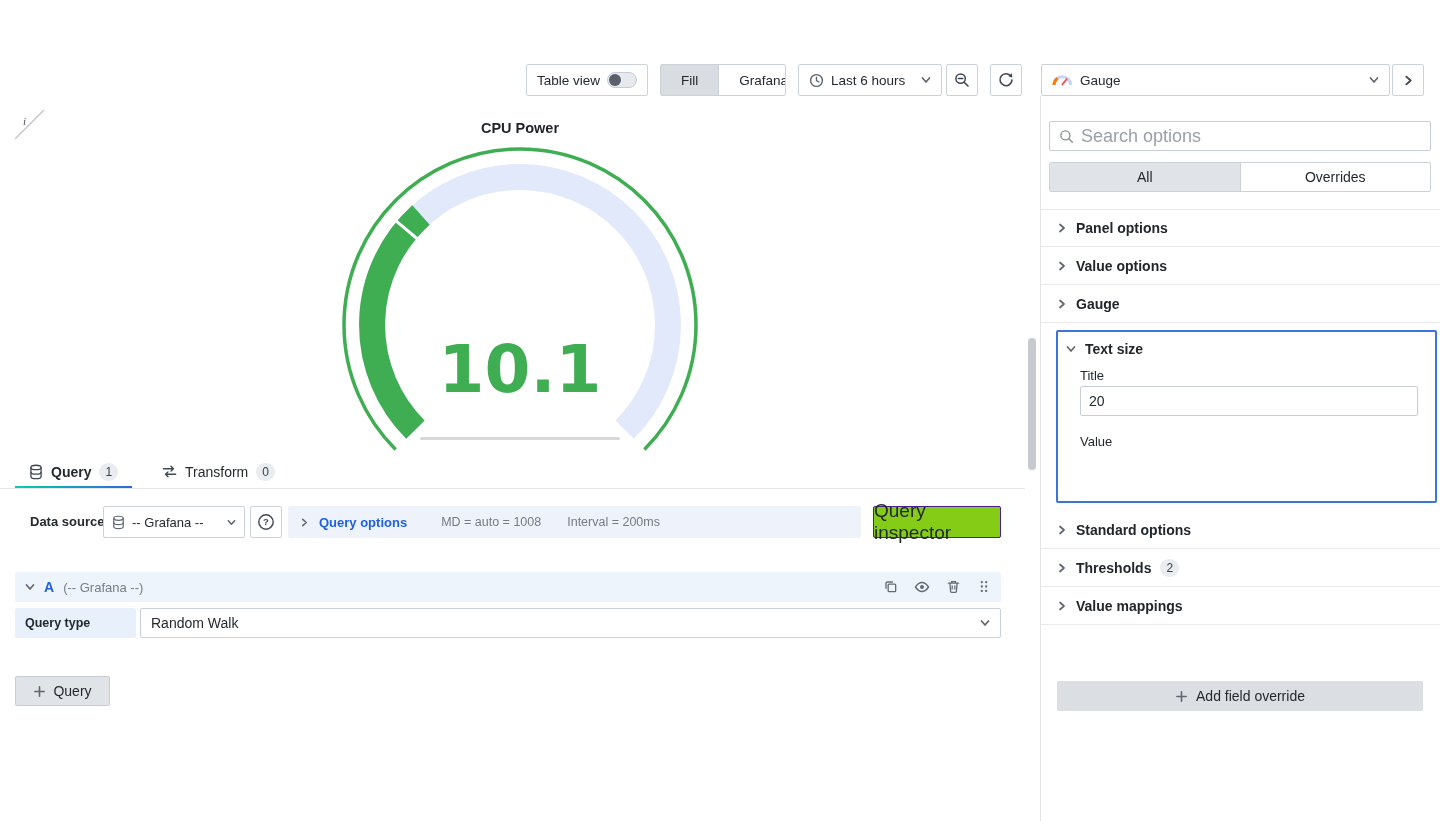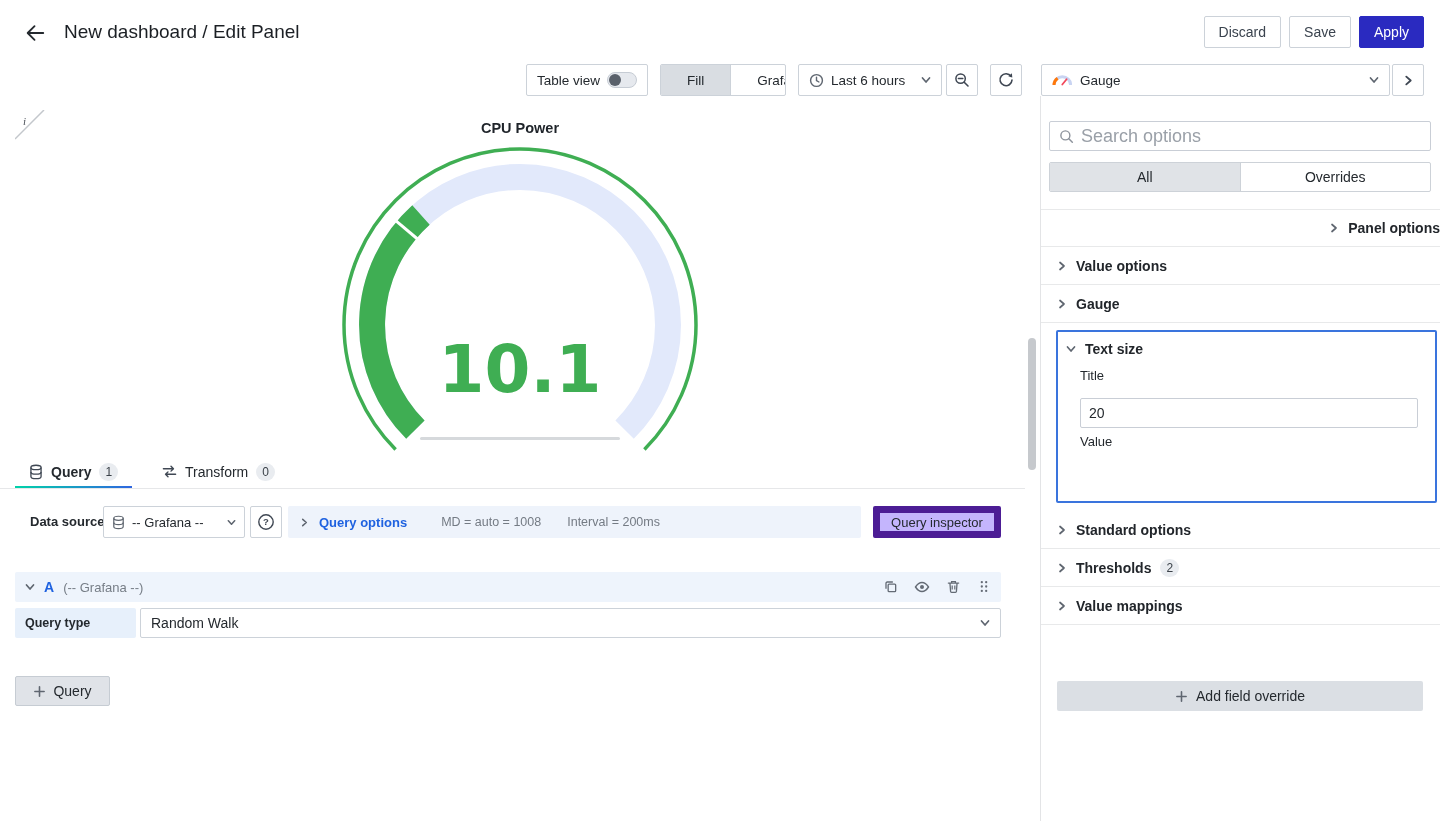--- a/index.html
+++ b/index.html
@@ -19,21 +19,21 @@
   .btn { height:32px; display:inline-flex; align-items:center; justify-content:center; padding:0 14px; border-radius:2px; font-size:14px; font-weight:500; cursor:pointer; white-space:nowrap; }
   .btn-ghost { background:#fff; border:1px solid #ccd2d9; color:#3a434e; }
   .btn-primary { background:#2a2ac0; border:1px solid #2a2ac0; color:#fff; }
 
   
   .ctl { position:absolute; top:64px; height:32px; background:#fff; border:1px solid #ccd2d9; border-radius:2px; display:flex; align-items:center; font-size:13.5px; color:#24292e; cursor:pointer; }
   .tableview { left:526px; width:122px; padding:0 10px; justify-content:space-between; }
   .toggle { width:30px; height:16px; border-radius:9px; background:#e6e9ee; border:1px solid #c6ccd4; position:relative; }
   .toggle .knob { position:absolute; left:1px; top:1px; width:12px; height:12px; border-radius:50%; background:#5a616b; }
   .segmented { left:660px; width:126px; padding:0; overflow:hidden; }
-  .seg { height:100%; display:flex; align-items:center; justify-content:center; flex:0 0 auto; padding:0 26px; }
+  .seg { height:100%; display:flex; align-items:center; justify-content:center; flex:0 0 auto; padding:0 20px; }
   .seg.sel { background:#d9dde2; font-weight:500; }
   .seg + .seg { border-left:1px solid #ccd2d9; }
   .timerange { left:798px; width:144px; padding:0 10px; gap:7px; font-weight:500; }
   .iconbtn { justify-content:center; width:32px; color:#3f4753; }
   .zoomout { left:946px; }
   .refresh { left:990px; }
   .vizpicker { left:1041px; width:349px; padding:0 10px; gap:8px; font-weight:500; }
   .viznext { left:1392px; width:32px; justify-content:center; color:#3f4753; }
   .grow { flex:1; }
   .chev-c { color:#5f6670; display:flex; }
@@ -55,21 +55,21 @@
   .tabs-divider { position:absolute; left:0; top:488px; width:1025px; height:1px; background:#e6e7e9; }
   .tab-icn { color:#3f4753; display:flex; }
 
   
   .ds-label { position:absolute; left:30px; top:506px; height:32px; line-height:32px; font-size:13px; font-weight:700; }
   .ds-dd { position:absolute; left:103px; top:506px; width:142px; height:32px; background:#fff; border:1px solid #ccd2d9; border-radius:2px; display:flex; align-items:center; gap:7px; padding:0 8px; font-size:13px; cursor:pointer; }
   .help-btn { position:absolute; left:250px; top:506px; width:32px; height:32px; border:1px solid #ccd2d9; border-radius:2px; background:#fff; display:flex; align-items:center; justify-content:center; color:#3f4753; cursor:pointer; }
   .qopts { position:absolute; left:288px; top:506px; width:573px; height:32px; background:#eef3fb; border-radius:2px; display:flex; align-items:center; gap:10px; padding:0 12px; cursor:pointer; }
   .qopts .link { color:#1f62e0; font-size:13px; font-weight:700; }
   .qopts .meta { color:#747b84; font-size:12.5px; }
-  .inspector-btn { position:absolute; left:873px; top:506px; width:128px; height:32px; background:#c4b5fd; border:7px solid #4c1d95; border-radius:2px; display:flex; align-items:center; justify-content:center; font-size:13px; font-weight:500; cursor:pointer; }
+  .inspector-btn { position:absolute; left:873px; top:506px; width:128px; height:32px; background:#84cc16; border:1px solid #4c1d95; border-radius:2px; display:flex; align-items:center; justify-content:center; font-size:19px; font-weight:500; cursor:pointer; }
 
   .qrow { position:absolute; left:15px; top:572px; width:986px; height:30px; background:#eef4fc; border-radius:2px; display:flex; align-items:center; gap:9px; padding:0 10px; cursor:pointer; }
   .qrow .ref { color:#1f62e0; font-weight:700; font-size:14px; }
   .qrow .dsname { color:#767d86; font-size:13px; }
   .qrow-icons { margin-left:auto; display:flex; gap:16px; color:#646b75; }
   .qrow-icons span { display:flex; cursor:pointer; }
   .qtype-label { position:absolute; left:15px; top:608px; width:121px; height:30px; background:#e7f0fb; border-radius:2px; display:flex; align-items:center; padding:0 10px; font-size:12.5px; font-weight:700; }
   .qtype-select { position:absolute; left:140px; top:608px; width:861px; height:30px; background:#fff; border:1px solid #ccd2d9; border-radius:2px; display:flex; align-items:center; padding:0 10px; font-size:14px; cursor:pointer; }
   .addquery-btn { position:absolute; left:15px; top:676px; width:95px; height:30px; background:#e0e3e8; border:1px solid #c6ccd3; border-radius:2px; display:flex; align-items:center; justify-content:center; gap:7px; font-size:14px; font-weight:500; cursor:pointer; }
 
@@ -80,51 +80,36 @@
   
   .search-box { position:absolute; left:1049px; top:121px; width:382px; height:30px; border:1px solid #c9ced6; border-radius:2px; display:flex; align-items:center; gap:7px; padding:0 9px; color:#8d939c; background:#fff; }
   .search-box input { border:none; outline:none; flex:1; font:inherit; font-size:18px; color:#24292e; background:transparent; }
   .search-box input::placeholder { color:#9aa0a8; }
   .opt-tabs { position:absolute; left:1049px; top:162px; width:382px; height:30px; border:1px solid #cdd2d8; border-radius:2px; display:flex; overflow:hidden; background:#fff; }
   .opt-tab { flex:1; display:flex; align-items:center; justify-content:center; font-size:14px; font-weight:500; cursor:pointer; }
   .opt-tab.sel { background:#e0e3e7; }
   .opt-tab + .opt-tab { border-left:1px solid #cdd2d8; }
 
   .opt-row { position:absolute; left:1041px; width:399px; height:38px; border-bottom:1px solid #e8e9ea; display:flex; align-items:center; gap:9px; padding-left:16px; cursor:pointer; background:#fff; }
-  .opt-row.first { border-top:1px solid #e8e9ea;justify-content:flex-end; }
+  .opt-row.first { border-top:1px solid #e8e9ea; }
   .opt-label { font-size:14px; font-weight:700; color:#22262b; }
   .opt-chev { color:#5f6670; display:flex; }
 
   .ts-block { position:absolute; left:1050px; top:330px; width:381px; height:173px; border:2px solid #3a74dd; border-radius:2px; background:#fff;margin-left:6px; }
   .ts-head { display:flex; align-items:center; gap:9px; padding:9px 0 0 8px; cursor:pointer; }
   .ts-field-label { position:absolute; left:22px; font-size:13px; color:#24292e; }
   .ts-input { position:absolute; left:22px; width:338px; height:30px; border:1px solid #c9ced6; border-radius:2px; padding:0 8px; font:inherit; font-size:14px; color:#24292e; outline:none; background:#fff; }
 
   .add-override { position:absolute; left:1057px; top:681px; width:366px; height:30px; background:#dbdfe4; border-radius:2px; display:flex; align-items:center; justify-content:center; gap:8px; font-size:14px; font-weight:500; cursor:pointer; }
 </style>
 </head>
 <body>
 
 <div class="root">
 
-  <div class="header">
-    <div class="back-btn">
-      <span>
-        <svg width="22" height="22" viewBox="0 0 24 24">
-            <path d="M21 12 H4.5 M11.5 4.5 L4 12 l7.5 7.5" fill="none" stroke="currentColor" stroke-width="2" stroke-linecap="round" stroke-linejoin="round"></path>
-          </svg>
-      </span>
-    </div>
-    <div class="hdr-title">New dashboard / Edit Panel</div>
-    <div class="hdr-actions">
-      <div class="btn btn-ghost">Discard</div>
-      <div class="btn btn-ghost">Save</div>
-      <div class="btn btn-primary">Apply</div>
-    </div>
-  </div>
 
   <div class="ctl tableview">
     <span>Table view</span>
     <span class="toggle">
         <span class="knob"></span>
       </span>
   </div>
 
   <div class="ctl segmented">
     <div class="seg sel">Fill</div>
@@ -397,21 +382,21 @@
   <div class="ts-block">
     <div class="ts-head">
       <span class="opt-chev">
           <svg width="10" height="10" viewBox="0 0 10 10">
             <path d="M1.5 3 L5 7 L8.5 3" fill="none" stroke="currentColor" stroke-width="1.7" stroke-linecap="round" stroke-linejoin="round"></path>
           </svg>
         </span>
       <span class="opt-label">Text size</span>
     </div>
     <div class="ts-field-label" style="top:36px">Title</div>
-    <input class="ts-input" style="top: 66px; padding-left: 8px;" type="text" value="20">
+    <input class="ts-input" style="top: 54px; padding-left: 8px;" type="text" value="20">
     <div class="ts-field-label" style="top:102px">Value</div>
   </div>
 
   <div class="opt-row" style="top:511px">
     <span class="opt-chev">
         <svg width="10" height="10" viewBox="0 0 10 10">
           <path d="M3 1.5 L7 5 L3 8.5" fill="none" stroke="currentColor" stroke-width="1.7" stroke-linecap="round" stroke-linejoin="round"></path>
         </svg>
       </span>
     <span class="opt-label">Standard options</span>

